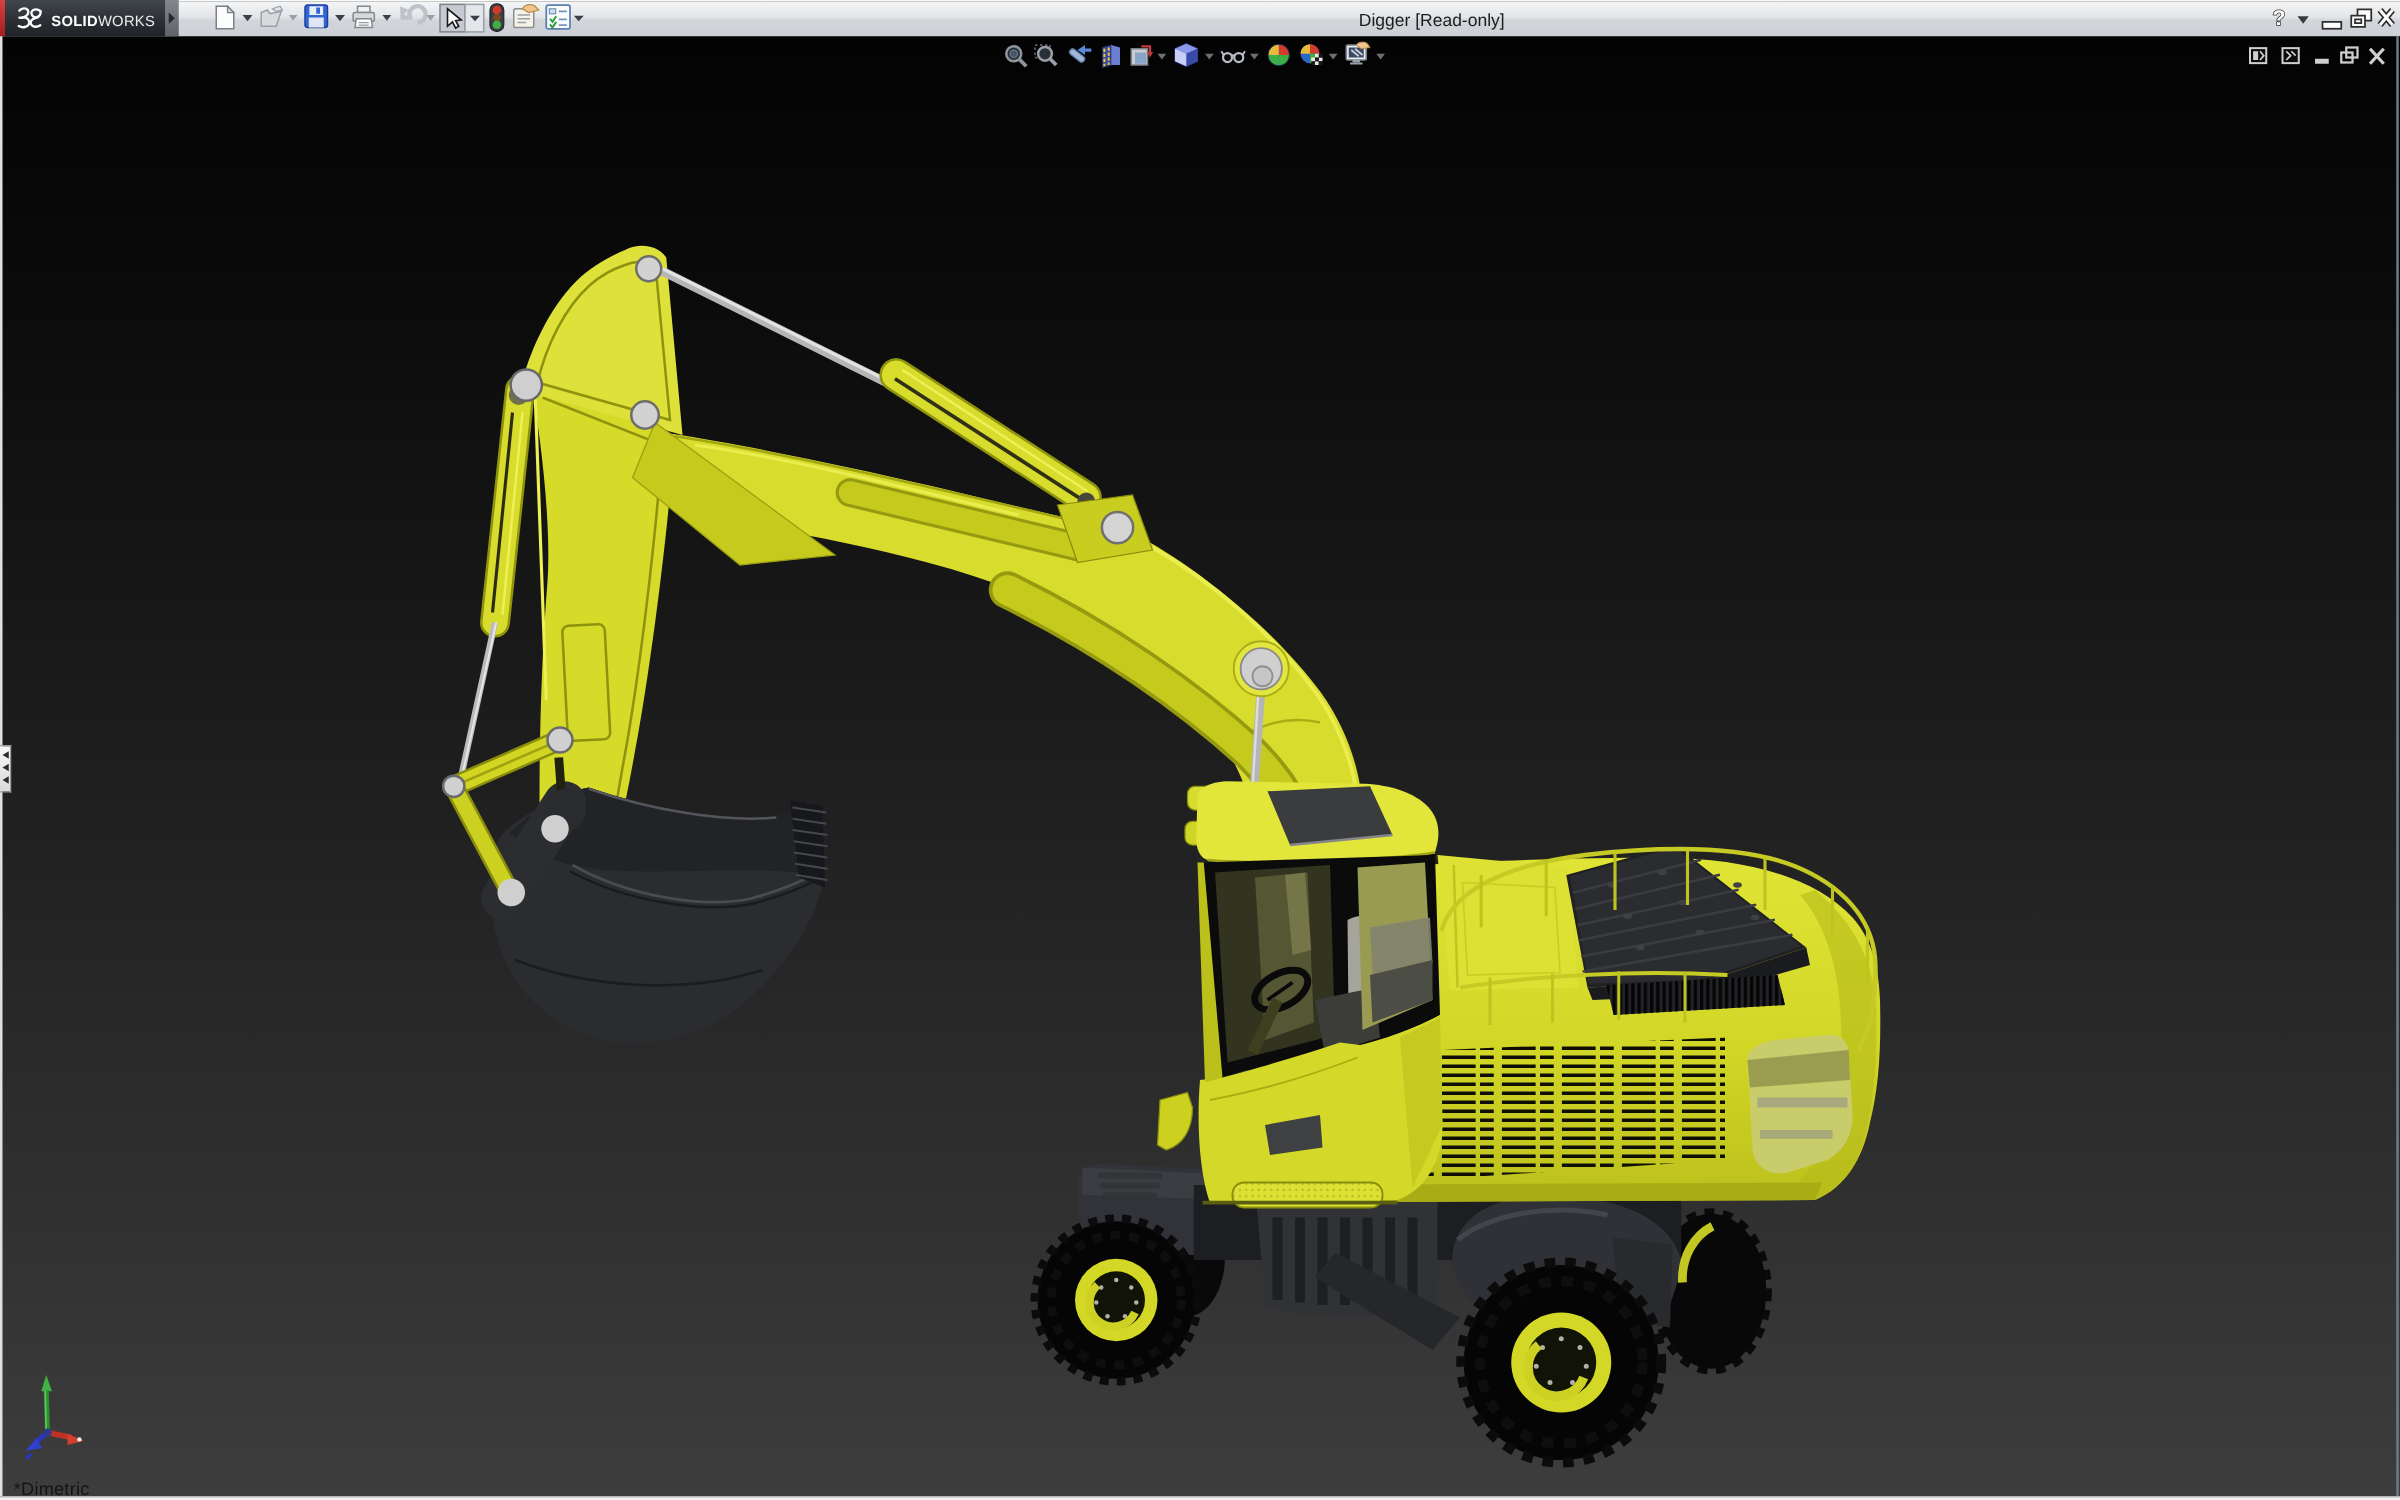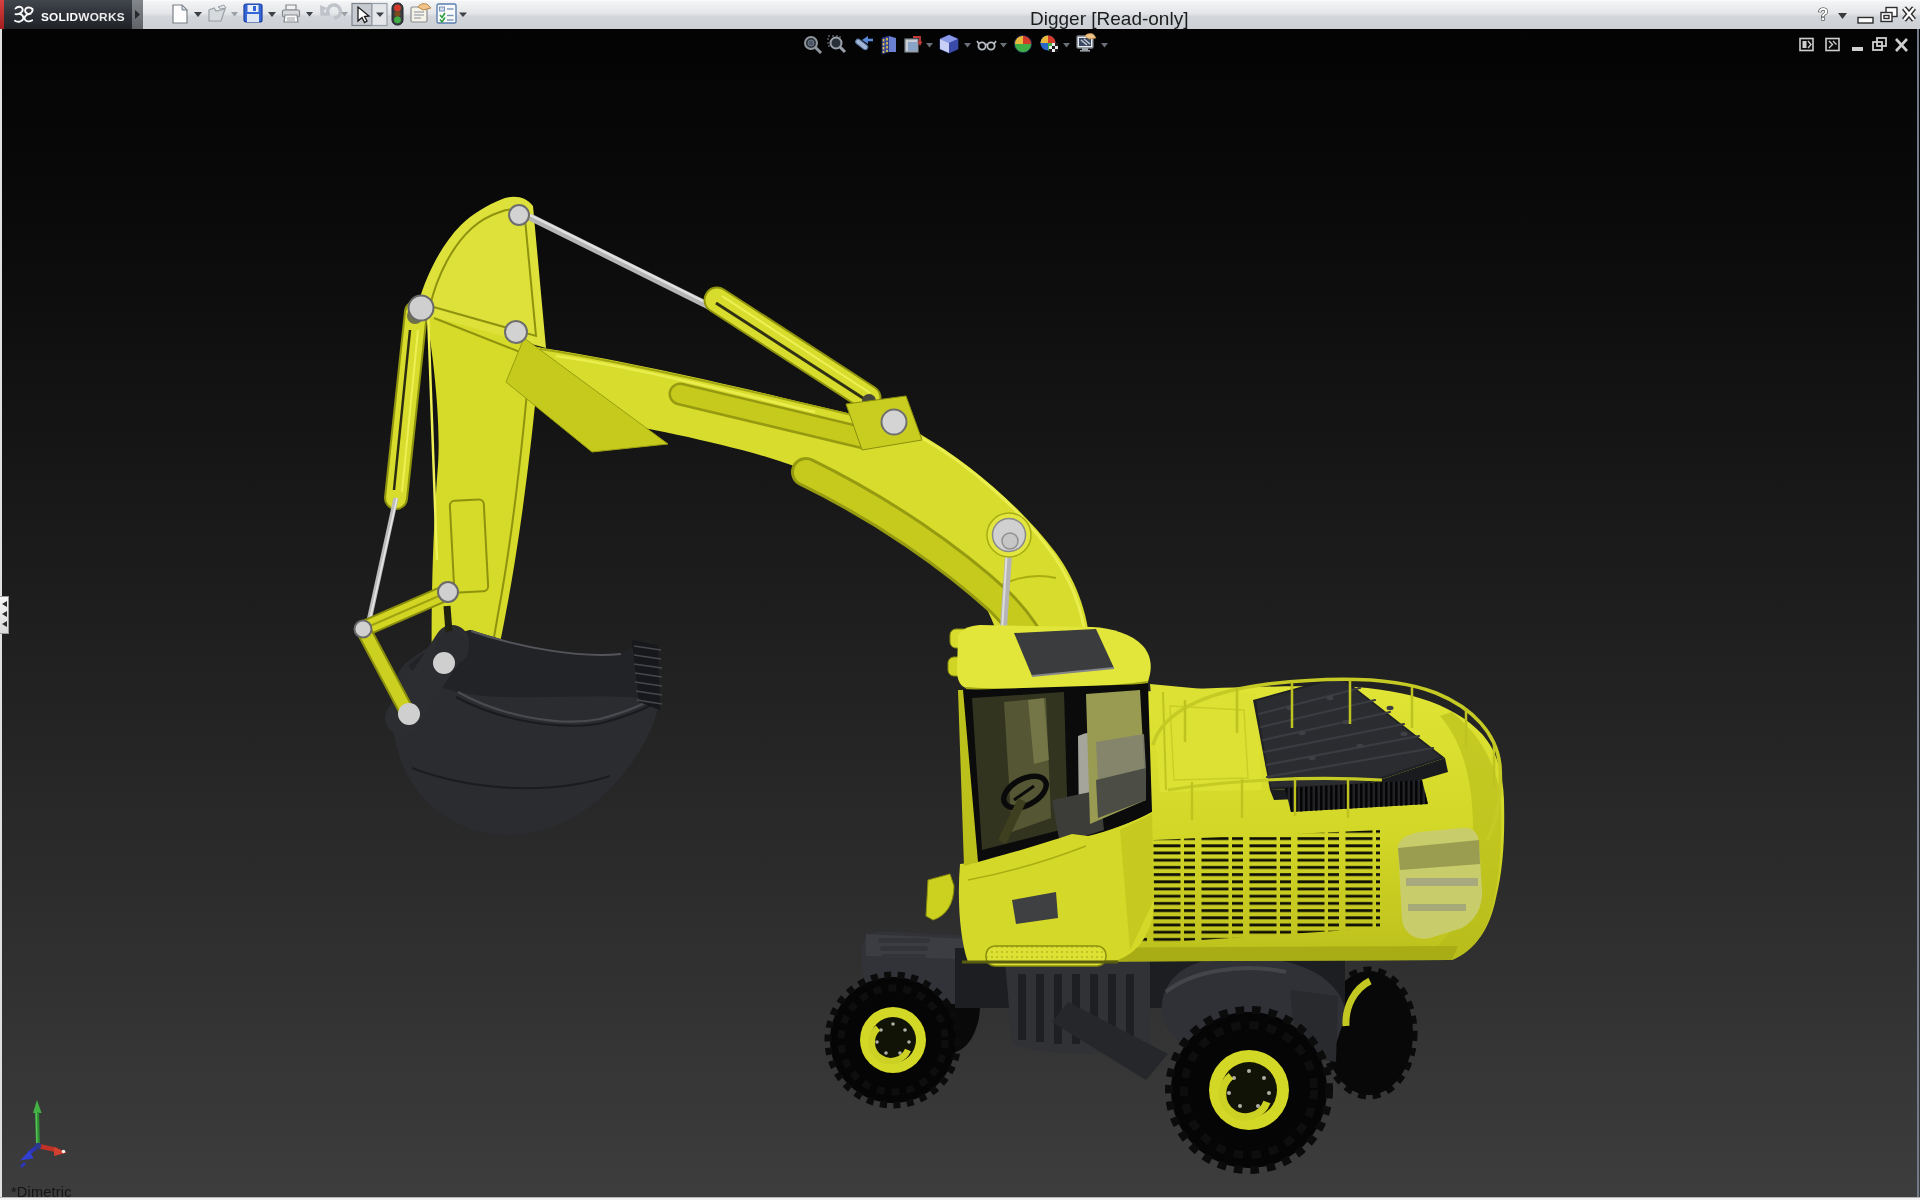--- a/index.html
+++ b/index.html
@@ -15,23 +15,23 @@
     background:linear-gradient(180deg,#83878c 0%,#5f6368 100%);}
   #viewport{position:absolute;left:0;top:29px;width:1920px;height:1168px;
     background:linear-gradient(180deg,#030304 0%,#0b0b0c 18%,#181819 40%,#242425 60%,#303031 80%,#3d3d3d 100%);}
   #vleft{position:absolute;left:0;top:29px;width:2px;height:1168px;background:#e0e0e0;}
   #vright{position:absolute;left:1917px;top:29px;width:2px;height:1168px;background:#707a88;}
   #bottomstrip{position:absolute;left:0;top:1197px;width:1920px;height:3px;background:#f2f2f2;border-top:1px solid #b5b5b5;box-sizing:border-box;}
   #lefttab{position:absolute;left:0px;top:596px;width:9px;height:38px;
     background:linear-gradient(180deg,#f6f6f6,#dadada);border:1px solid #9a9a9a;border-left:none;box-sizing:border-box;}
   .ltri{position:absolute;left:2px;width:0;height:0;border-top:3.5px solid transparent;border-bottom:3.5px solid transparent;border-right:5px solid #2c2c2c;}
   #dimtext{position:absolute;left:11px;top:1184px;color:#141414;font-size:14.5px;letter-spacing:0.2px;text-decoration:underline;}
-  #title-text{position:absolute;left:1030px;top:7.5px;color:#1c1c1c;font-size:19px;}
+  #title-text{position:absolute;left:1087px;top:7.5px;color:#1c1c1c;font-size:14px;}
   .sw-name{position:absolute;left:37px;top:9.5px;color:#fff;font-size:11.8px;letter-spacing:0.25px;font-weight:bold;}
-  .sw-name span{font-weight:bold;color:#ececec;}
+  .sw-name span{font-weight:normal;color:#ececec;}
   svg{display:block;}
   #mainsvg{position:absolute;left:0;top:0;}
   #hud{position:absolute;left:800px;top:33px;}
   #dwc{position:absolute;left:1796px;top:36px;}
   #tbicons{position:absolute;left:0px;top:0px;}
 </style>
 </head>
 <body>
 <div id="page">
   <div id="viewport"></div>

